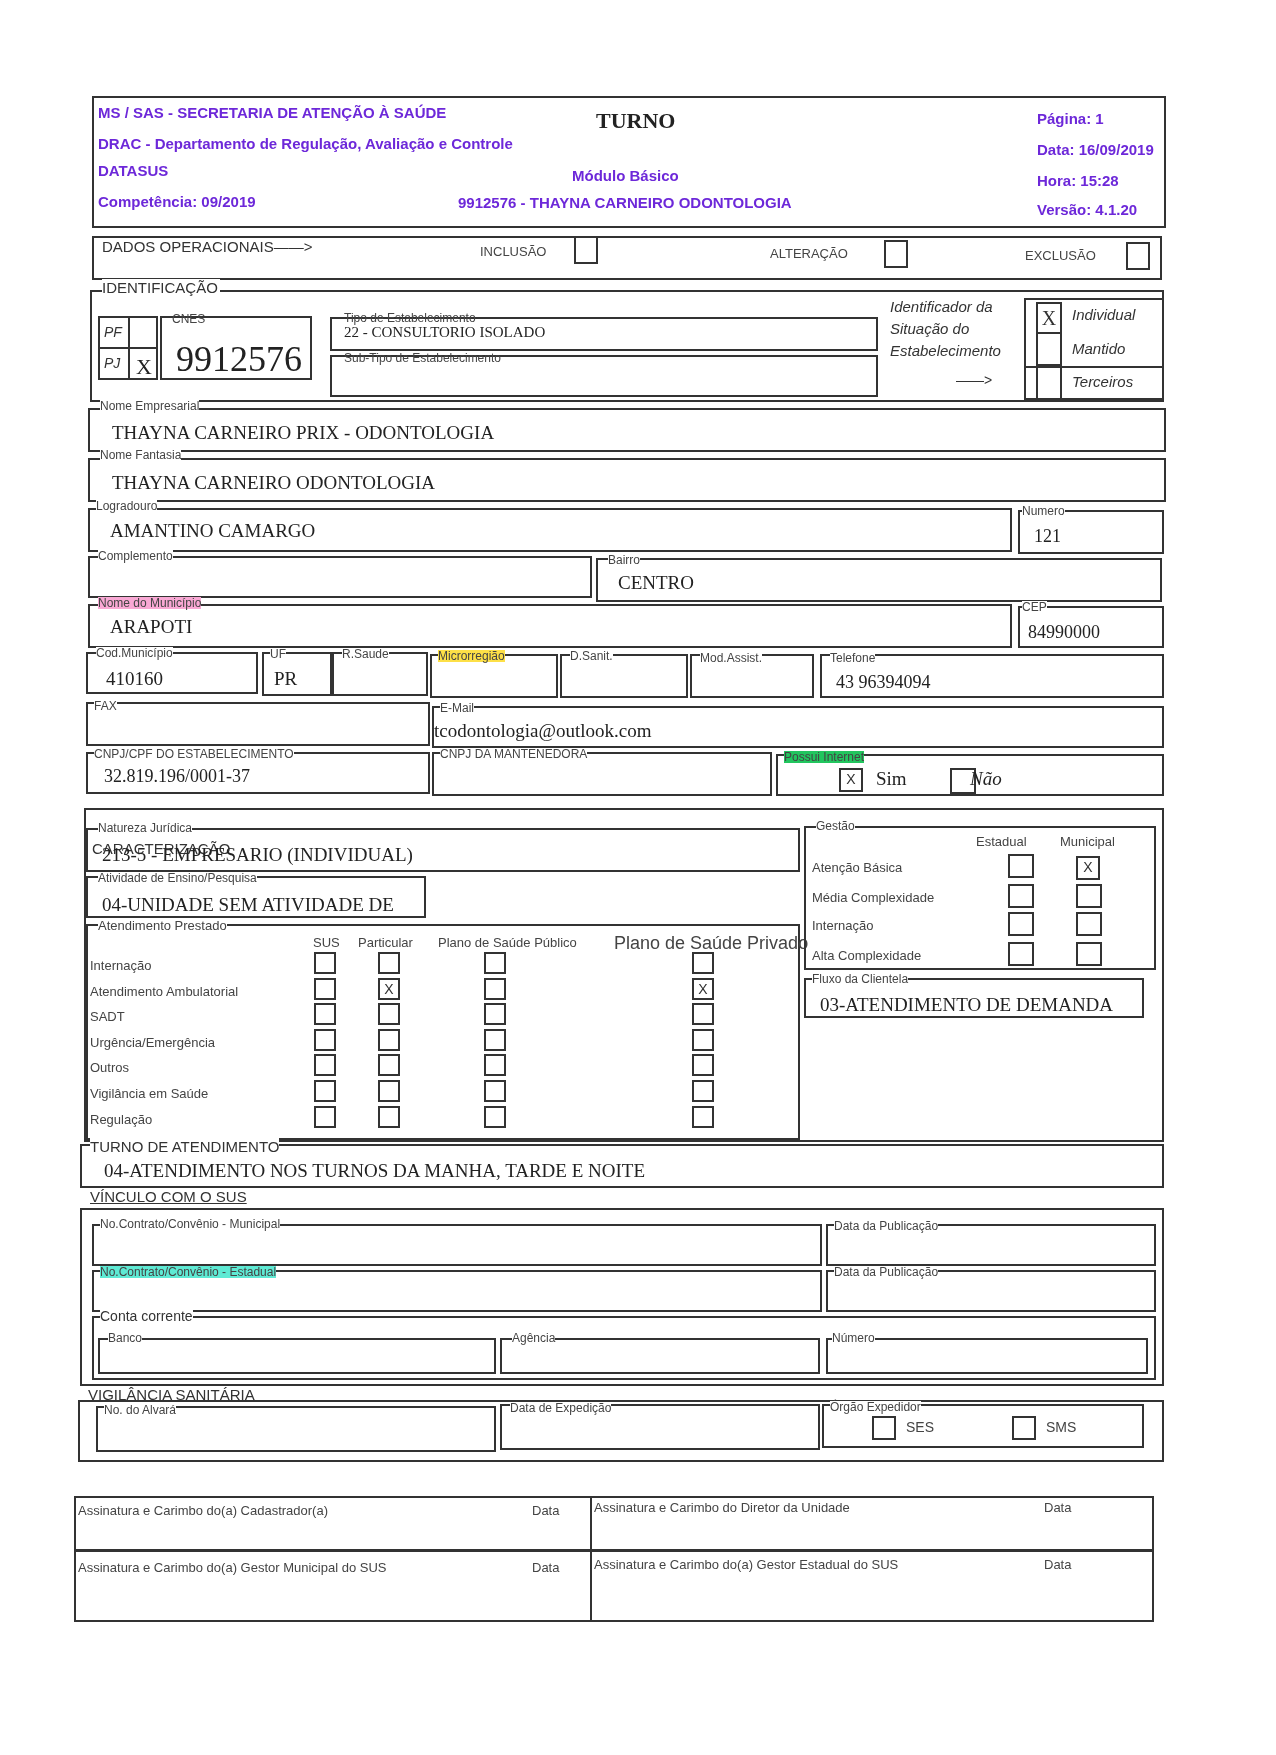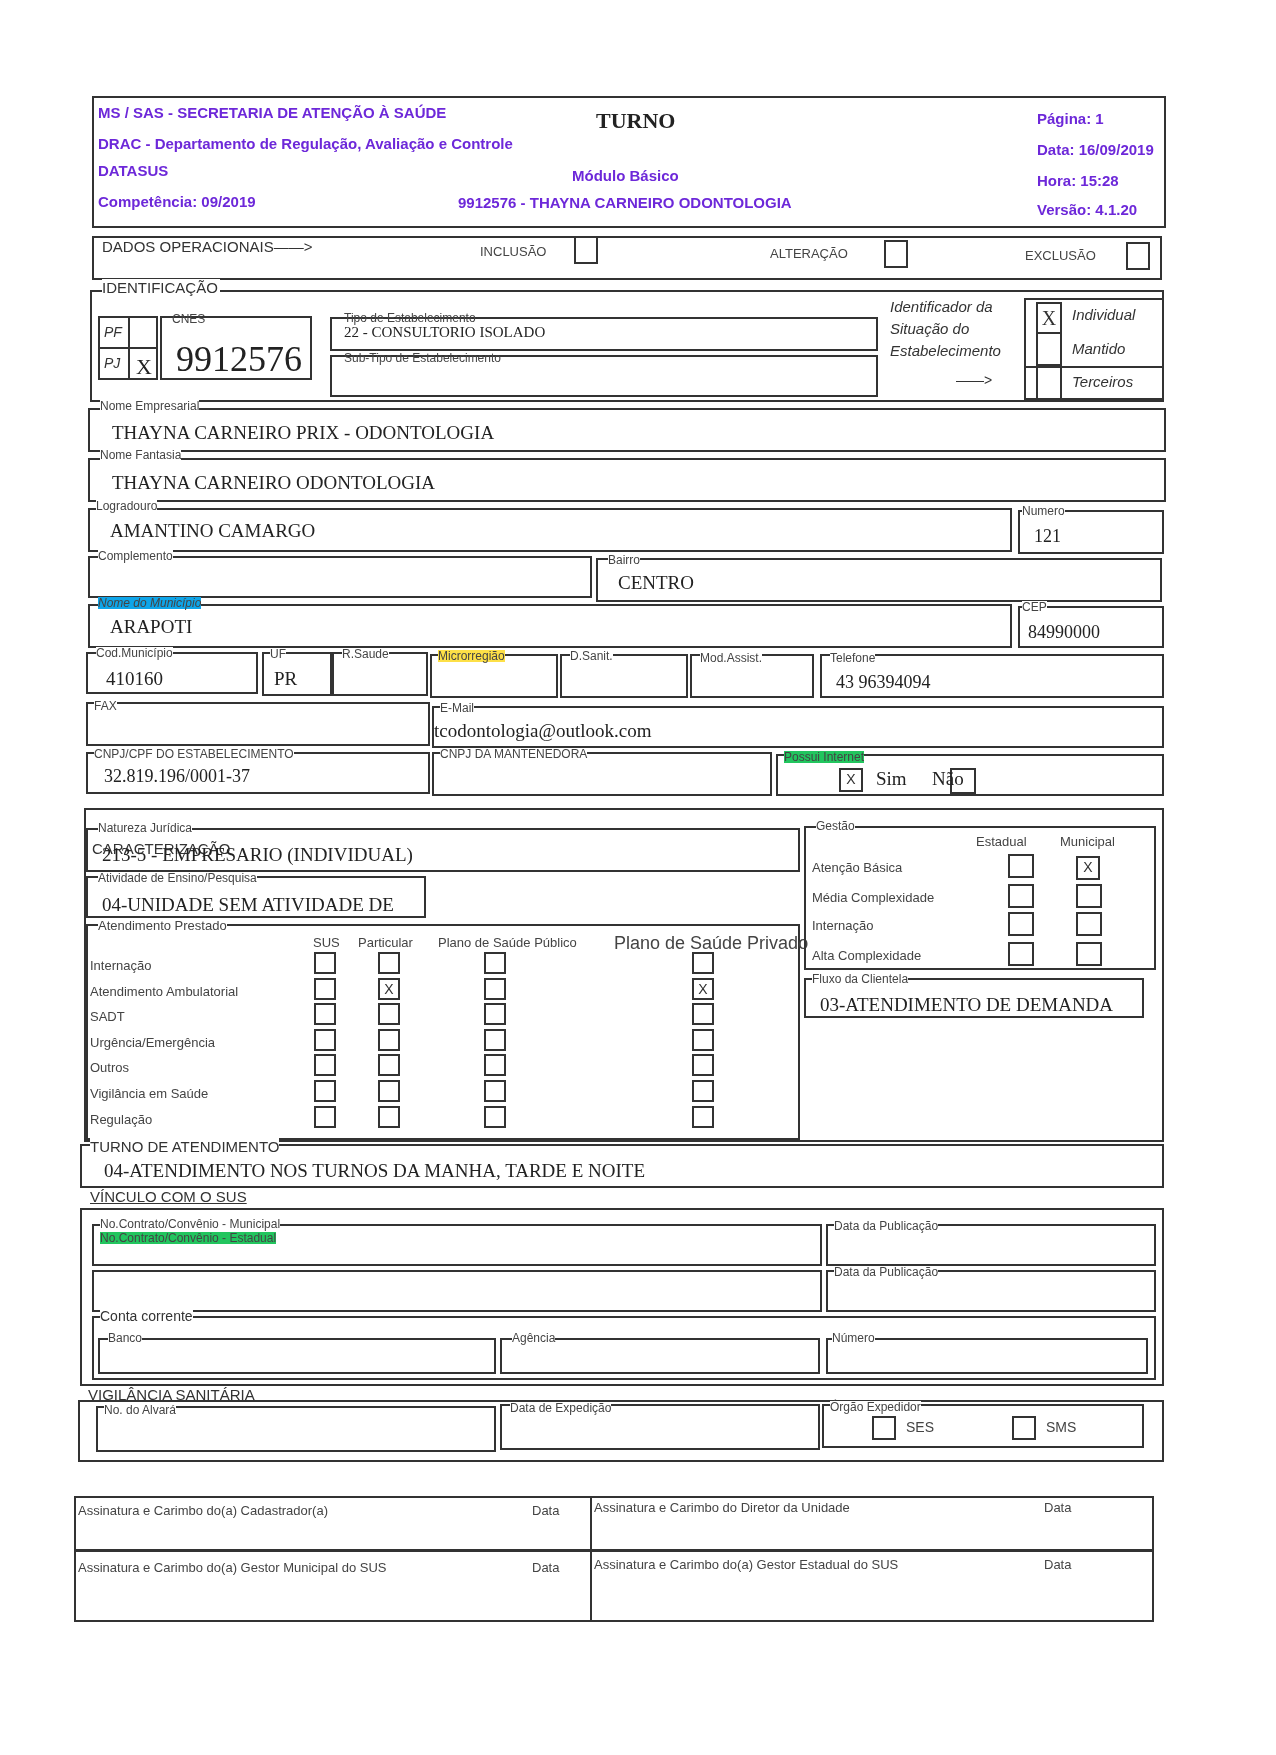--- a/index.html
+++ b/index.html
@@ -86,21 +86,21 @@
 <div class="t lbl" style="left:1022px;top:505px;background:#fff;">Numero</div>
 <div class="t val" style="left:1034px;top:526px;font-size:18px;">121</div>
 
 <div class="box" style="left:88px;top:556px;width:504px;height:42px;"></div>
 <div class="t lbl" style="left:98px;top:550px;background:#fff;">Complemento</div>
 <div class="box" style="left:596px;top:558px;width:566px;height:44px;"></div>
 <div class="t lbl" style="left:608px;top:554px;background:#fff;">Bairro</div>
 <div class="t val" style="left:618px;top:572px;">CENTRO</div>
 
 <div class="box" style="left:88px;top:604px;width:924px;height:44px;"></div>
-<div class="t lbl" style="left:98px;top:597px;background:#0ea5e9;font-style:italic;">Nome do Município</div>
+<div class="t lbl" style="left:98px;top:597px;background:#f9a8d4;">Nome do Município</div>
 <div class="t val" style="left:110px;top:616px;">ARAPOTI</div>
 <div class="box" style="left:1018px;top:606px;width:146px;height:42px;"></div>
 <div class="t lbl" style="left:1022px;top:601px;background:#fff;">CEP</div>
 <div class="t val" style="left:1028px;top:622px;font-size:18px;">84990000</div>
 
 <div class="box" style="left:86px;top:652px;width:172px;height:42px;"></div>
 <div class="t lbl" style="left:96px;top:647px;background:#fff;">Cod.Município</div>
 <div class="t val" style="left:106px;top:668px;">410160</div>
 <div class="box" style="left:262px;top:652px;width:70px;height:44px;"></div>
 <div class="t lbl" style="left:270px;top:648px;background:#fff;">UF</div>
@@ -126,21 +126,21 @@
 <div class="box" style="left:86px;top:752px;width:344px;height:42px;"></div>
 <div class="t lbl" style="left:94px;top:748px;background:#fff;">CNPJ/CPF DO ESTABELECIMENTO</div>
 <div class="t val" style="left:104px;top:766px;font-size:18px;">32.819.196/0001-37</div>
 <div class="box" style="left:432px;top:752px;width:340px;height:44px;"></div>
 <div class="t lbl" style="left:440px;top:748px;background:#fff;">CNPJ DA MANTENEDORA</div>
 <div class="box" style="left:776px;top:754px;width:388px;height:42px;"></div>
 <div class="t lbl" style="left:784px;top:751px;background:#22c55e;">Possui  Internet</div>
 <div class="cb" style="left:839px;top:768px;width:24px;height:24px;">X</div>
 <div class="t val" style="left:876px;top:768px;">Sim</div>
 <div class="cb" style="left:950px;top:768px;width:26px;height:26px;"></div>
-<div class="t val" style="left:932px;top:768px;">Não</div>
+<div class="t val" style="left:970px;top:768px;font-style:italic;">Não</div>
 
 <div class="box" style="left:84px;top:808px;width:1080px;height:334px;"></div>
 <div class="t sec" style="left:92px;top:796px;background:#fff;margin-top:44px;">CARACTERIZAÇÃO</div>
 <div class="box" style="left:86px;top:828px;width:714px;height:44px;"></div>
 <div class="t lbl" style="left:98px;top:822px;background:#fff;">Natureza Jurídica</div>
 <div class="t val" style="left:102px;top:844px;">213-5 - EMPRESARIO (INDIVIDUAL)</div>
 <div class="box" style="left:86px;top:876px;width:340px;height:42px;"></div>
 <div class="t lbl" style="left:98px;top:872px;background:#fff;">Atividade de Ensino/Pesquisa</div>
 <div class="t val" style="left:102px;top:894px;">04-UNIDADE SEM ATIVIDADE DE</div>
 
@@ -219,21 +219,21 @@
 <div class="t sec" style="left:90px;top:1138px;background:#fff;">TURNO DE ATENDIMENTO</div>
 <div class="t val" style="left:104px;top:1160px;">04-ATENDIMENTO NOS TURNOS DA MANHA, TARDE E NOITE</div>
 
 <div class="t sec" style="left:90px;top:1188px;text-decoration:underline;">VÍNCULO COM O SUS</div>
 <div class="box" style="left:80px;top:1208px;width:1084px;height:178px;"></div>
 <div class="box" style="left:92px;top:1224px;width:730px;height:42px;"></div>
 <div class="t lbl" style="left:100px;top:1218px;background:#fff;">No.Contrato/Convênio - Municipal</div>
 <div class="box" style="left:826px;top:1224px;width:330px;height:42px;"></div>
 <div class="t lbl" style="left:834px;top:1220px;background:#fff;">Data da Publicação</div>
 <div class="box" style="left:92px;top:1270px;width:730px;height:42px;"></div>
-<div class="t lbl" style="left:100px;top:1232px;background:#22c55e;">No.Contrato/Convênio - Estadual</div>
+<div class="t lbl" style="left:100px;top:1266px;background:#5eead4;">No.Contrato/Convênio - Estadual</div>
 <div class="box" style="left:826px;top:1270px;width:330px;height:42px;"></div>
 <div class="t lbl" style="left:834px;top:1266px;background:#fff;">Data da Publicação</div>
 <div class="box" style="left:92px;top:1316px;width:1064px;height:64px;"></div>
 <div class="t slbl" style="left:100px;top:1308px;background:#fff;">Conta corrente</div>
 <div class="box" style="left:98px;top:1338px;width:398px;height:36px;"></div>
 <div class="t lbl" style="left:108px;top:1332px;background:#fff;">Banco</div>
 <div class="box" style="left:500px;top:1338px;width:320px;height:36px;"></div>
 <div class="t lbl" style="left:512px;top:1332px;background:#fff;">Agência</div>
 <div class="box" style="left:826px;top:1338px;width:322px;height:36px;"></div>
 <div class="t lbl" style="left:832px;top:1332px;background:#fff;">Número</div>

